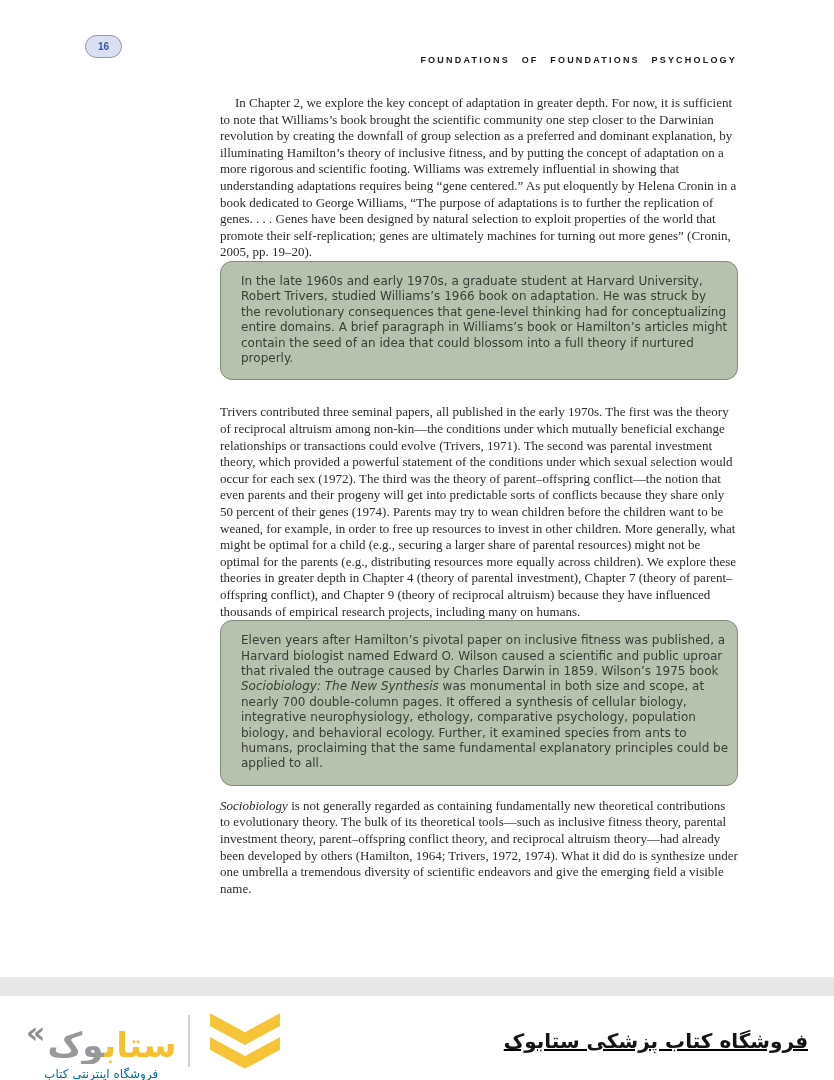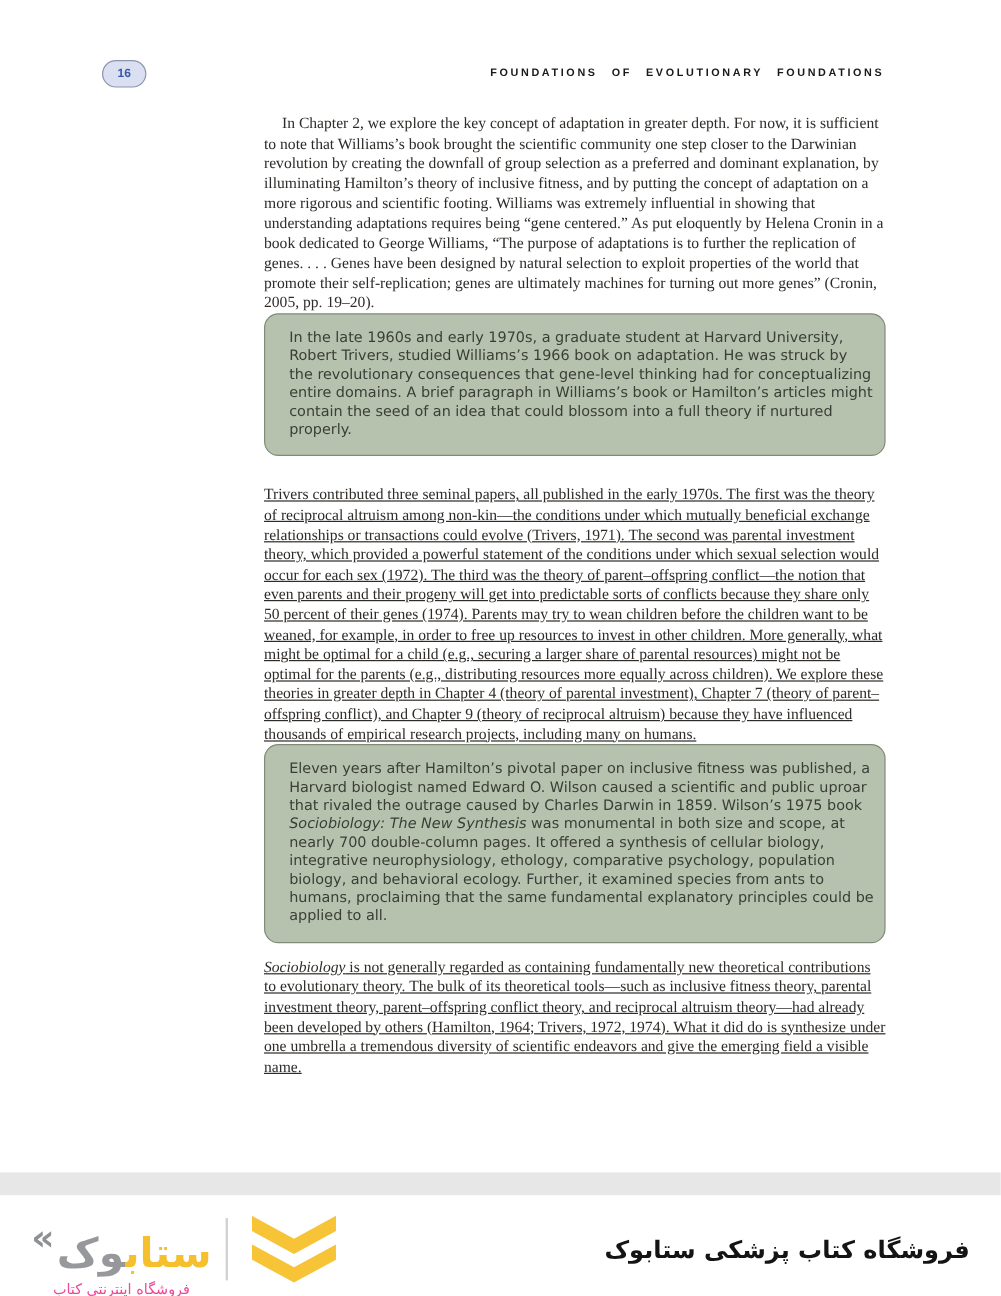--- a/index.html
+++ b/index.html
@@ -1,20 +1,20 @@
 <!DOCTYPE html>
 <html><head>
 <meta charset="utf-8">
 <style>
   * { margin:0; padding:0; box-sizing:border-box; }
   html,body { width:834px; height:1080px; background:#ffffff; overflow:hidden; }
   body { position:relative; font-family:"Liberation Serif", serif; }
 
   .page-badge {
-    position:absolute; left:85px; top:50px; width:37px; height:23px;
+    position:absolute; left:85px; top:35px; width:37px; height:23px;
     background:#dadff1; border:1px solid #8e96ad; border-radius:12px;
     display:flex; align-items:center; justify-content:center;
     font:bold 10px "Liberation Sans", sans-serif; color:#3a57a9;
   }
   .running-head {
     position:absolute; top:55px; right:97px;
     font:bold 9px "Liberation Sans", sans-serif; color:#191919;
     letter-spacing:2.2px; word-spacing:7px; white-space:nowrap;
   }
 
@@ -31,62 +31,62 @@
   .para-indent { text-indent:15px; }
   .section-heading {
     font:bold 13.5px/17px "DejaVu Serif", serif; color:#21793e;
     margin:10px 0 8px 0;
   }
   .callout-box {
     background:#b7c2ae; border:1px solid #7f8c79; border-radius:12px;
     padding:12px 8px 13px 20px;
     font:12px/15.4px "DejaVu Sans", sans-serif; color:#3a3e36;
   }
-  .mt-p3 { margin-top:24px !important;text-decoration:underline; }
+  .mt-p3 { margin-top:24px !important; }
   .mt-h2 { margin-top:12px !important; }
-  .mt-p4 { margin-top:12px !important;text-decoration:underline; }
+  .mt-p4 { margin-top:12px !important; }
   em { font-style:italic; }
 
   .footer {
     position:absolute; left:0; top:1002px; width:834px; height:78px;
     background:#ffffff; z-index:2;
     display:flex; align-items:center; justify-content:space-between;
     padding:0 26px;
   }
   .logo-group { display:flex; align-items:center; }
   .wordmark-block { display:flex; flex-direction:column; align-items:center; }
   .wordmark-row { display:flex; align-items:center; }
   .logo-chevron {
     font:bold 30px/30px "DejaVu Sans", sans-serif; color:#8f9094; margin-right:2px;
   }
   .logo-word {
     font:bold 34px/38px "DejaVu Sans", sans-serif;
     background:linear-gradient(90deg,#97989c 0%,#97989c 44%,#f5bf2e 44%,#f5bf2e 100%);
     -webkit-background-clip:text; background-clip:text; color:transparent;margin-top:24px;
   }
-  .logo-tagline { font:12px/14px "DejaVu Sans", sans-serif; color:#ec4899; margin-top:3px; }
+  .logo-tagline { font:12px/14px "DejaVu Sans", sans-serif; color:#0369a1; margin-top:3px; }
   .logo-divider { width:2px; height:52px; background:#d2d3d5; margin:0 14px 0 12px; }
   .emblem-svg { display:block; }
 
-  .store-block { display:flex; flex-direction:row; align-items:flex-end; }
+  .store-block { display:flex; flex-direction:row; align-items:flex-end;text-decoration:underline; }
   .store-title-fa { font:bold 20px/26px "DejaVu Sans", sans-serif; color:#141414; }
   .store-url {
     font:bold 26px/30px "Liberation Sans", sans-serif; color:#161616;
     letter-spacing:7px; margin-top:2px; white-space:nowrap;
   }
   .store-url .yellow { color:#f2b424; }
 </style>
 </head>
 <body>
 
 <div class="page-badge">
   <span>16</span>
 </div>
 
-<div class="running-head">FOUNDATIONS OF EVOLUTIONARY FOUNDATIONS</div>
+<div class="running-head">FOUNDATIONS OF FOUNDATIONS PSYCHOLOGY</div>
 
 <div class="shadow-band"></div>
 
 <div class="content">
   <p class="para-indent">In Chapter 2, we explore the key concept of adaptation in greater depth. For now, it is sufficient to note that Williams’s book brought the scientific community one step closer to the Darwinian revolution by creating the downfall of group selection as a preferred and dominant explanation, by illuminating Hamilton’s theory of inclusive fitness, and by putting the concept of adaptation on a more rigorous and scientific footing. Williams was extremely influential in showing that understanding adaptations requires being “gene centered.” As put eloquently by Helena Cronin in a book dedicated to George Williams, “The purpose of adaptations is to further the replication of genes. . . . Genes have been designed by natural selection to exploit properties of the world that promote their self-replication; genes are ultimately machines for turning out more genes” (Cronin, 2005, pp. 19–20).</p>
 
 
   <div class="callout-box">
     <span>In the late 1960s and early 1970s, a graduate student at Harvard University, Robert Trivers, studied Williams’s 1966 book on adaptation. He was struck by the revolutionary consequences that gene-level thinking had for conceptualizing entire domains. A brief paragraph in Williams’s book or Hamilton’s articles might contain the seed of an idea that could blossom into a full theory if nurtured properly.</span>
   </div>

